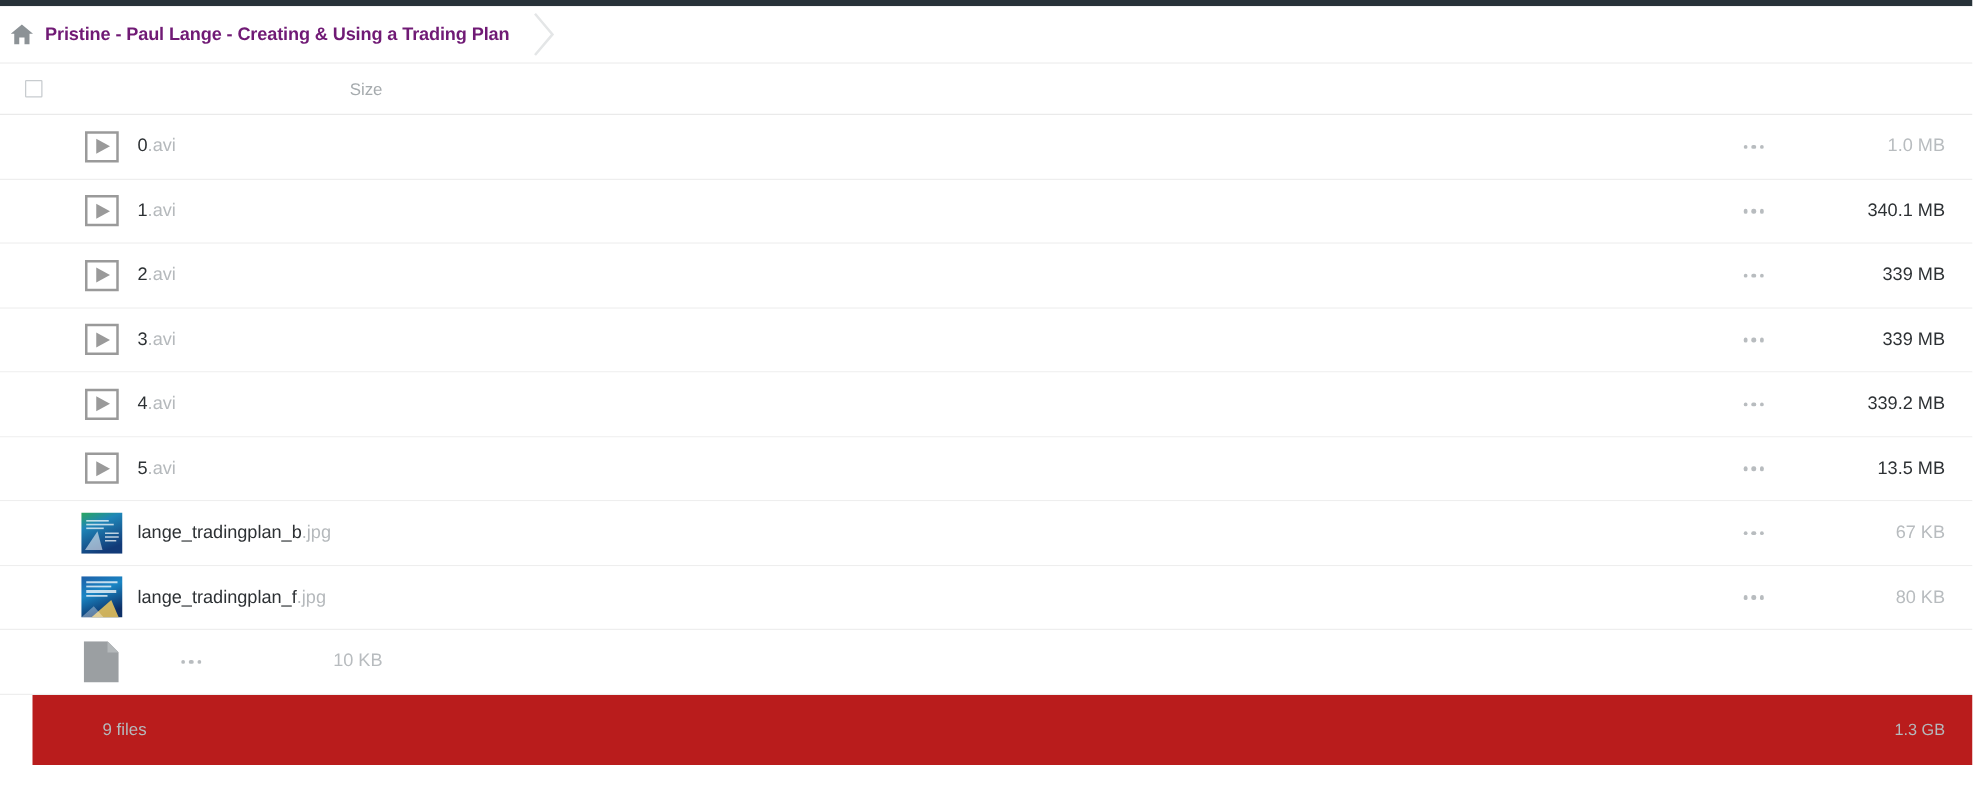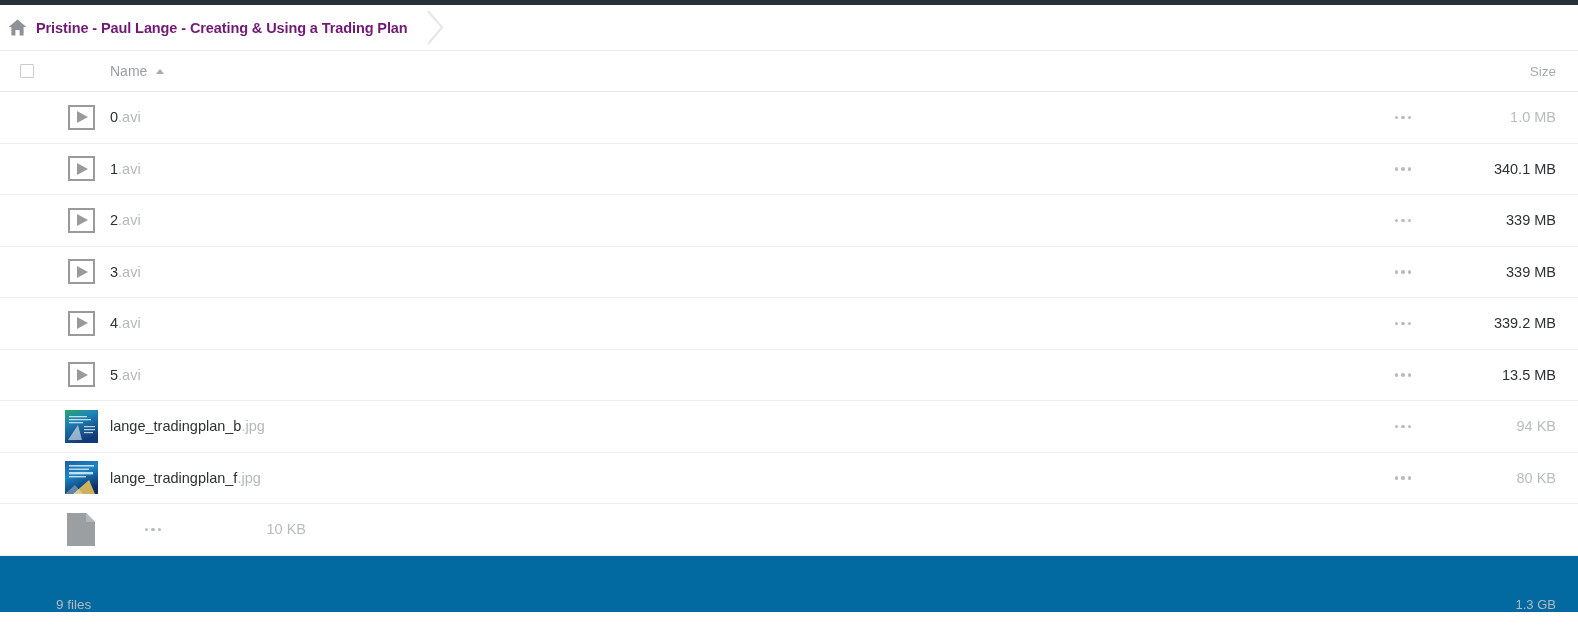--- a/index.html
+++ b/index.html
@@ -207,23 +207,24 @@
   .size {
     font-size: 14.5px;
     color: #2d3134;
     white-space: nowrap;
   }
   .size.muted { color: #b8bcbf; }
 
   
   .footer {
     display: flex;
-    align-items: flex-end;
+    align-items: center;
     height: 56px;
-    background: #0369a1;
+    background: #b91c1c;
+    margin-left: 26px;
   }
   .footer-left {
     padding-left: 56px;
     font-size: 13.5px;
     color: #b5b9bc;
   }
   .footer-right {
     margin-left: auto;
     padding-right: 22px;
     font-size: 13px;
@@ -247,26 +248,20 @@
   </svg>
 </div>
 
 <div class="table">
 
   <div class="row header">
     <div class="col-check">
       <div class="checkbox"></div>
     </div>
     <div class="col-icon"></div>
-    <div class="col-name">
-      <div class="hdr-name">
-        <span>Name</span>
-        <span class="sort-caret"></span>
-      </div>
-    </div>
     <div class="col-menu"></div>
     <div class="col-size">
       <span class="hdr-size">Size</span>
     </div>
   </div>
 
   <div id="rows-container">
       <div class="row">
         <div class="col-check"></div>
         <div class="col-icon">
@@ -425,21 +420,21 @@
           <span class="fext">.jpg</span>
         </div>
         <div class="col-menu">
           <div class="kebab">
             <span></span>
             <span></span>
             <span></span>
           </div>
         </div>
         <div class="col-size">
-          <span class="size muted">94 KB</span>
+          <span class="size muted">67 KB</span>
         </div>
       </div>
       <div class="row">
         <div class="col-check"></div>
         <div class="col-icon">
           <svg class="thumb" viewBox="0 0 33 33">
             <defs>
               <linearGradient id="g_imagethumbnailf" x1="0" y1="0" x2="0.4" y2="1">
                 <stop offset="0" stop-color="#1d5fa8"></stop>
                 <stop offset="0.45" stop-color="#1a86c4"></stop>

